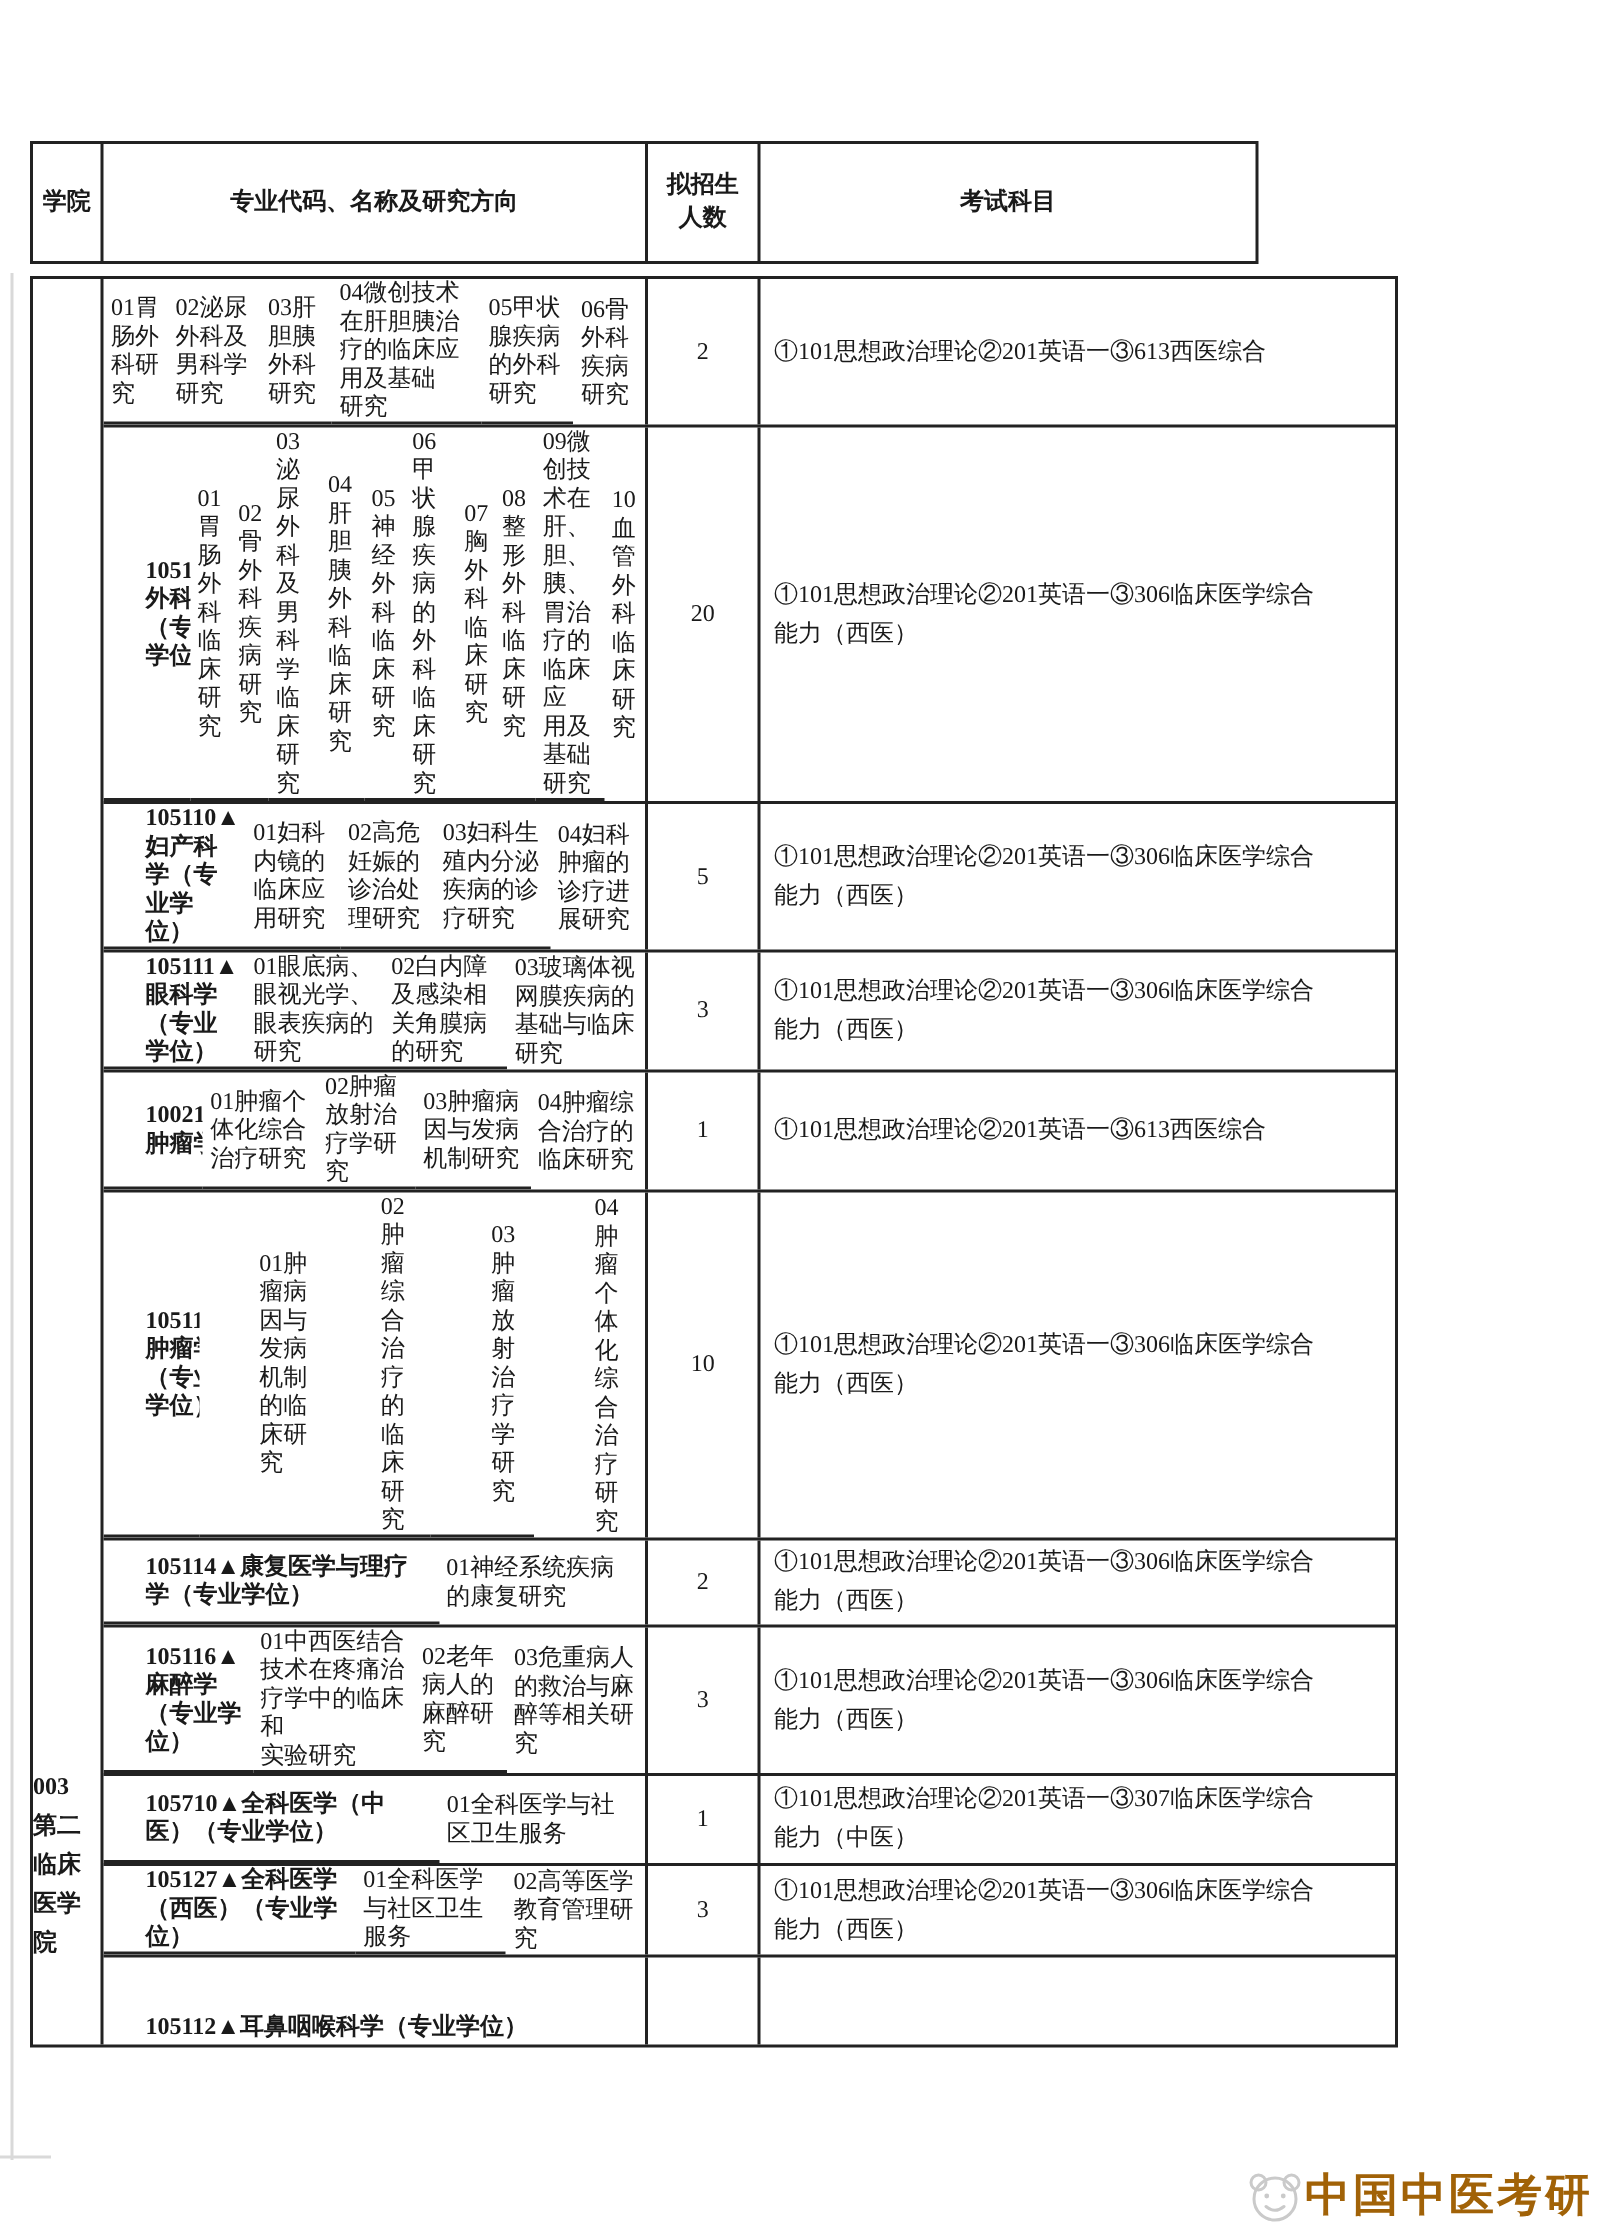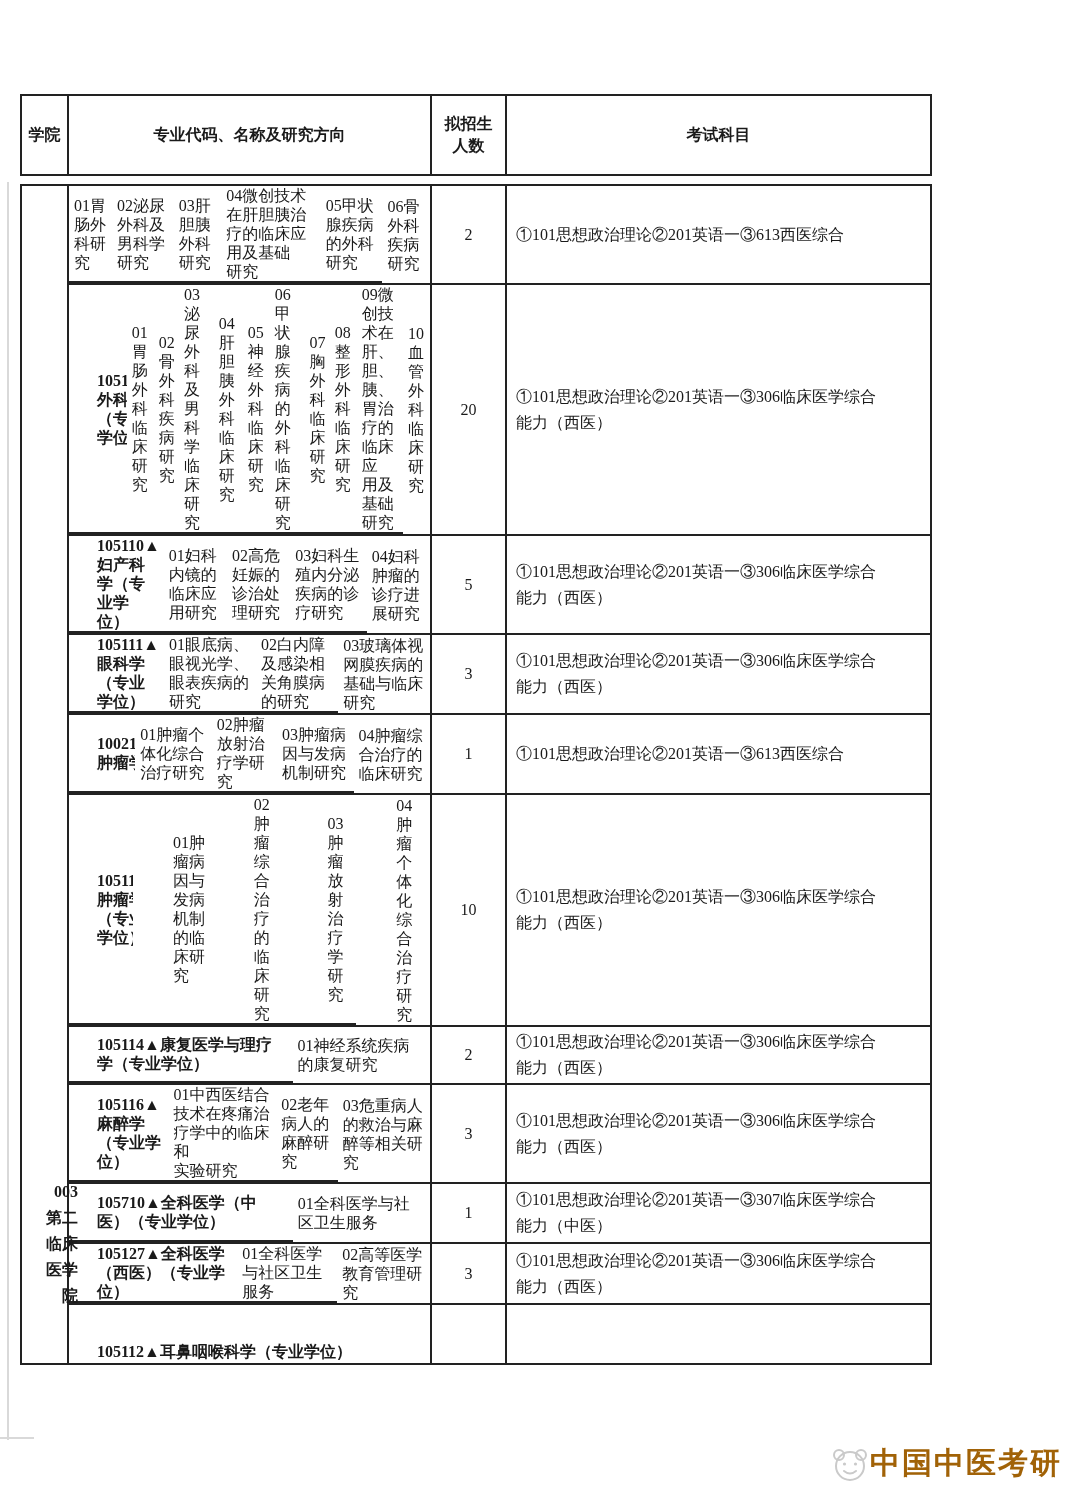--- a/index.html
+++ b/index.html
@@ -8,40 +8,39 @@
     position:relative; width:1080px; height:1492px; overflow:hidden;
     background:#ffffff; color:#1a1a1a;
     font-family:"Liberation Serif","DejaVu Serif",serif;
   }
   
   .scan-edge-left { position:absolute; left:7px; top:182px; height:1258px; width:2px; background:#d9d9d9; }
   .scan-edge-bottom { position:absolute; left:0; top:1437px; width:34px; height:2px; background:#d9d9d9; }
 
   
   .thead {
-    position:absolute; left:20px; top:94px; width:912px; height:82px;
+    position:absolute; left:20px; top:94px; width:819px; height:82px;
     border:2px solid #222; display:flex; font-weight:bold; font-size:16px;
   }
   .thead .hc { display:flex; align-items:center; justify-content:center; text-align:center; line-height:22px; }
   .hc-college { width:47px; border-right:2px solid #222; }
   .hc-major   { width:363px; border-right:2px solid #222; }
   .hc-quota   { width:75px; border-right:2px solid #222; padding:0 6px; }
   .hc-exam    { flex:1; }
 
   
   .tbody {
     position:absolute; left:20px; top:184px; width:912px;
     border:2px solid #222; display:flex; font-size:16px;
   }
   .college-col { width:47px; border-right:2px solid #222; position:relative; }
   .college-label {
     position:absolute; top:993px; left:0; width:100%;
-    text-align:right; font-weight:bold; font-size:16px; line-height:26px;
+    text-align:left; font-weight:bold; font-size:16px; line-height:26px;
     white-space:pre-line;
-    margin-left:11px;
   }
   .sections { flex:1; display:flex; flex-direction:column; }
   .section { display:flex; border-bottom:2px solid #222; }
   .section:last-child { border-bottom:none; }
   .dirs  { width:363px; border-right:2px solid #222; display:flex; overflow:hidden; }
   .quota { width:75px; border-right:2px solid #222; display:flex; align-items:center; justify-content:center; font-size:16px; }
   .exam  { flex:1; display:flex; align-items:center; padding:2px 8px 2px 9px; line-height:26px; white-space:pre-line; overflow:hidden; }
   .row   { display:flex; align-items:center; padding:0 5px; min-height:20px; line-height:19px; border-bottom:2px solid #222; white-space:pre-line; overflow:hidden; }
   .dirs .row:last-child { border-bottom:none; }
   .title-row { font-weight:bold; min-height:20px;padding-left:28px; }

